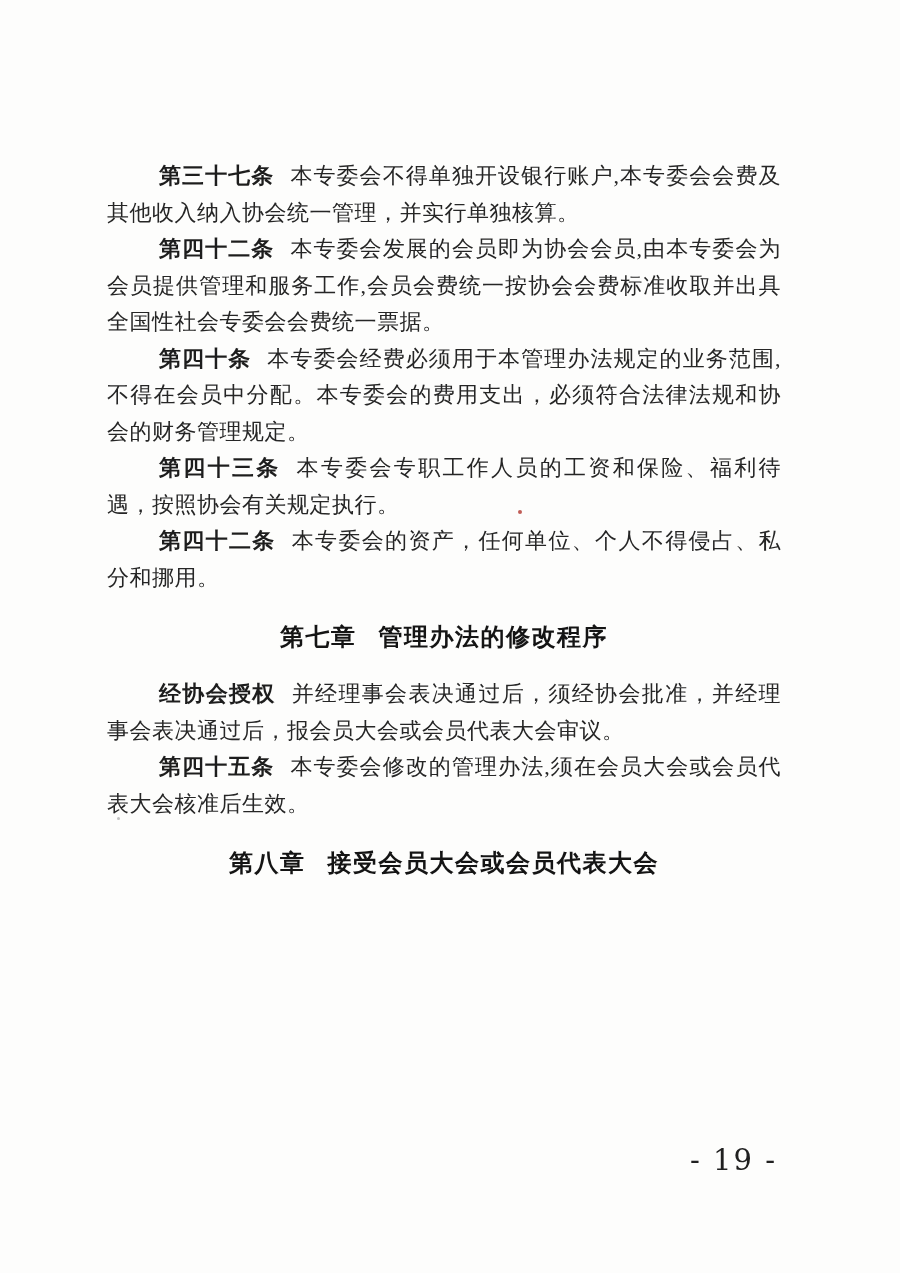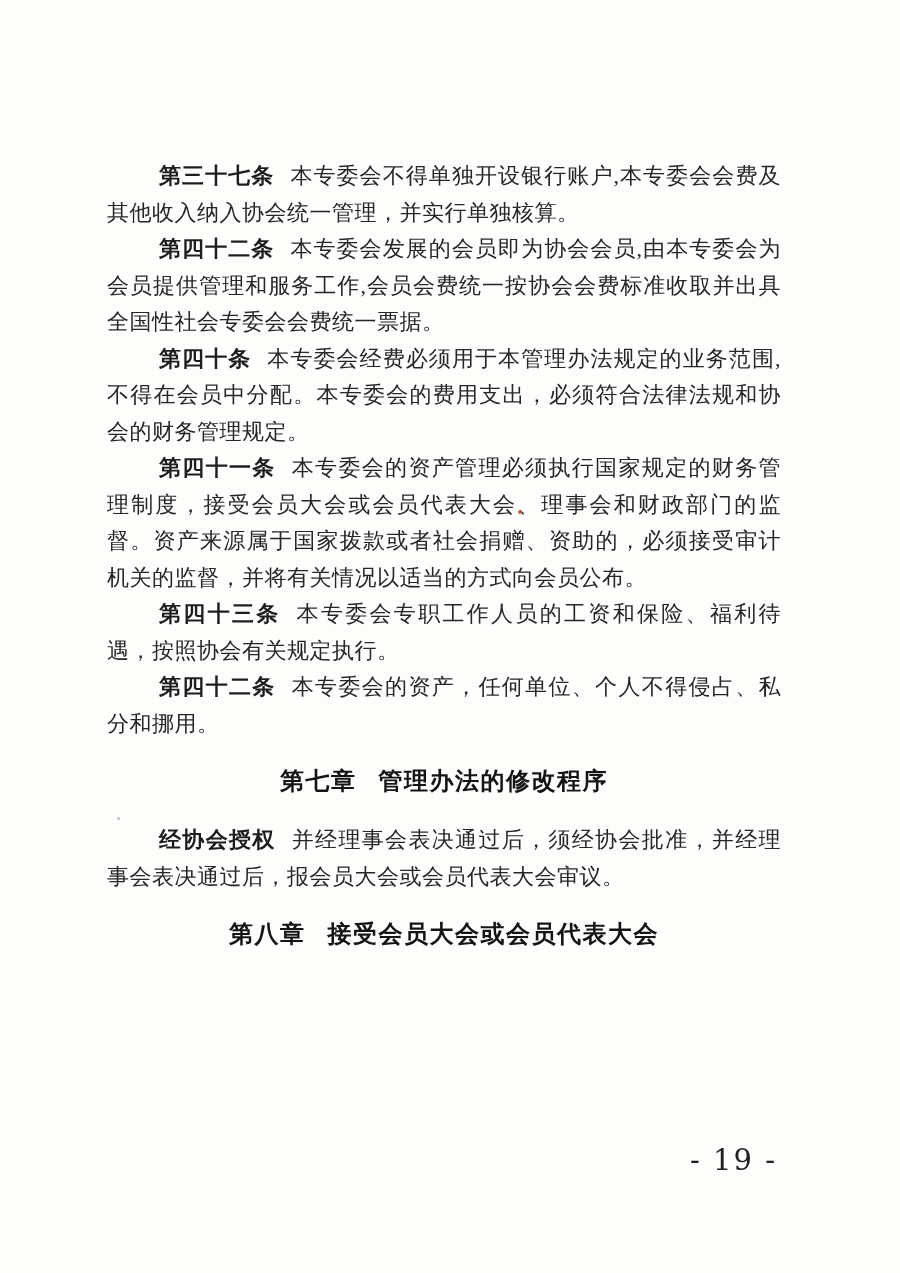--- a/index.html
+++ b/index.html
@@ -34,21 +34,21 @@
   }
   .article-label {
     font-weight: 700;
     color: #1d1d1d;
     margin-right: 16px;
   }
   h2.chapter {
     margin: 26px 0 24px 0;
     text-align: center;
     text-indent: 0;
-    font-family: Liberation Mono, monospace;
+    font-family: Liberation Serif, serif;
     font-weight: 700;
     font-size: 24px;
     line-height: 30px;
     letter-spacing: 1.5px;
     color: #141414;
   }
   .chapter-label { margin-right: 22px; }
   .page-number {
     position: absolute;
     top: 1143px;
@@ -77,40 +77,40 @@
 
     <p class="article">
       <span class="article-label">第四十二条</span><span>本专委会发展的会员即为协会会员,由本专委会为会员提供管理和服务工作,会员会费统一按协会会费标准收取并出具全国性社会专委会会费统一票据。</span>
     </p>
 
 
     <p class="article">
       <span class="article-label">第四十条</span><span>本专委会经费必须用于本管理办法规定的业务范围,不得在会员中分配。本专委会的费用支出，必须符合法律法规和协会的财务管理规定。</span>
     </p>
 
-    <p class="article">
-      <span class="article-label">第四十一条</span><span>本专委会的资产管理必须执行国家规定的财务管理制度，接受会员大会或会员代表大会、理事会和财政部门的监督。资产来源属于国家拨款或者社会捐赠、资助的，必须接受审计机关的监督，并将有关情况以适当的方式向会员公布。</span>
-    </p>
 
     <p class="article">
       <span class="article-label">第四十三条</span><span>本专委会专职工作人员的工资和保险、福利待遇，按照协会有关规定执行。</span>
     </p>
 
     <p class="article">
       <span class="article-label">第四十二条</span><span>本专委会的资产，任何单位、个人不得侵占、私分和挪用。</span>
     </p>
 
     <h2 class="chapter">
       <span class="chapter-label">第七章</span><span>管理办法的修改程序</span>
     </h2>
 
     <p class="article">
       <span class="article-label">经协会授权</span><span>并经理事会表决通过后，须经协会批准，并经理事会表决通过后，报会员大会或会员代表大会审议。</span>
     </p>
 
+    <p class="article">
+      <span class="article-label">第四十五条</span><span>本专委会修改的管理办法,须在会员大会或会员代表大会核准后生效。</span>
+    </p>
 
     <h2 class="chapter">
       <span class="chapter-label">第八章</span><span>接受会员大会或会员代表大会</span>
     </h2>
 
   </div>
 
   <div class="page-number">- 19 -</div>
 
   <div class="speck speck-red"></div>

